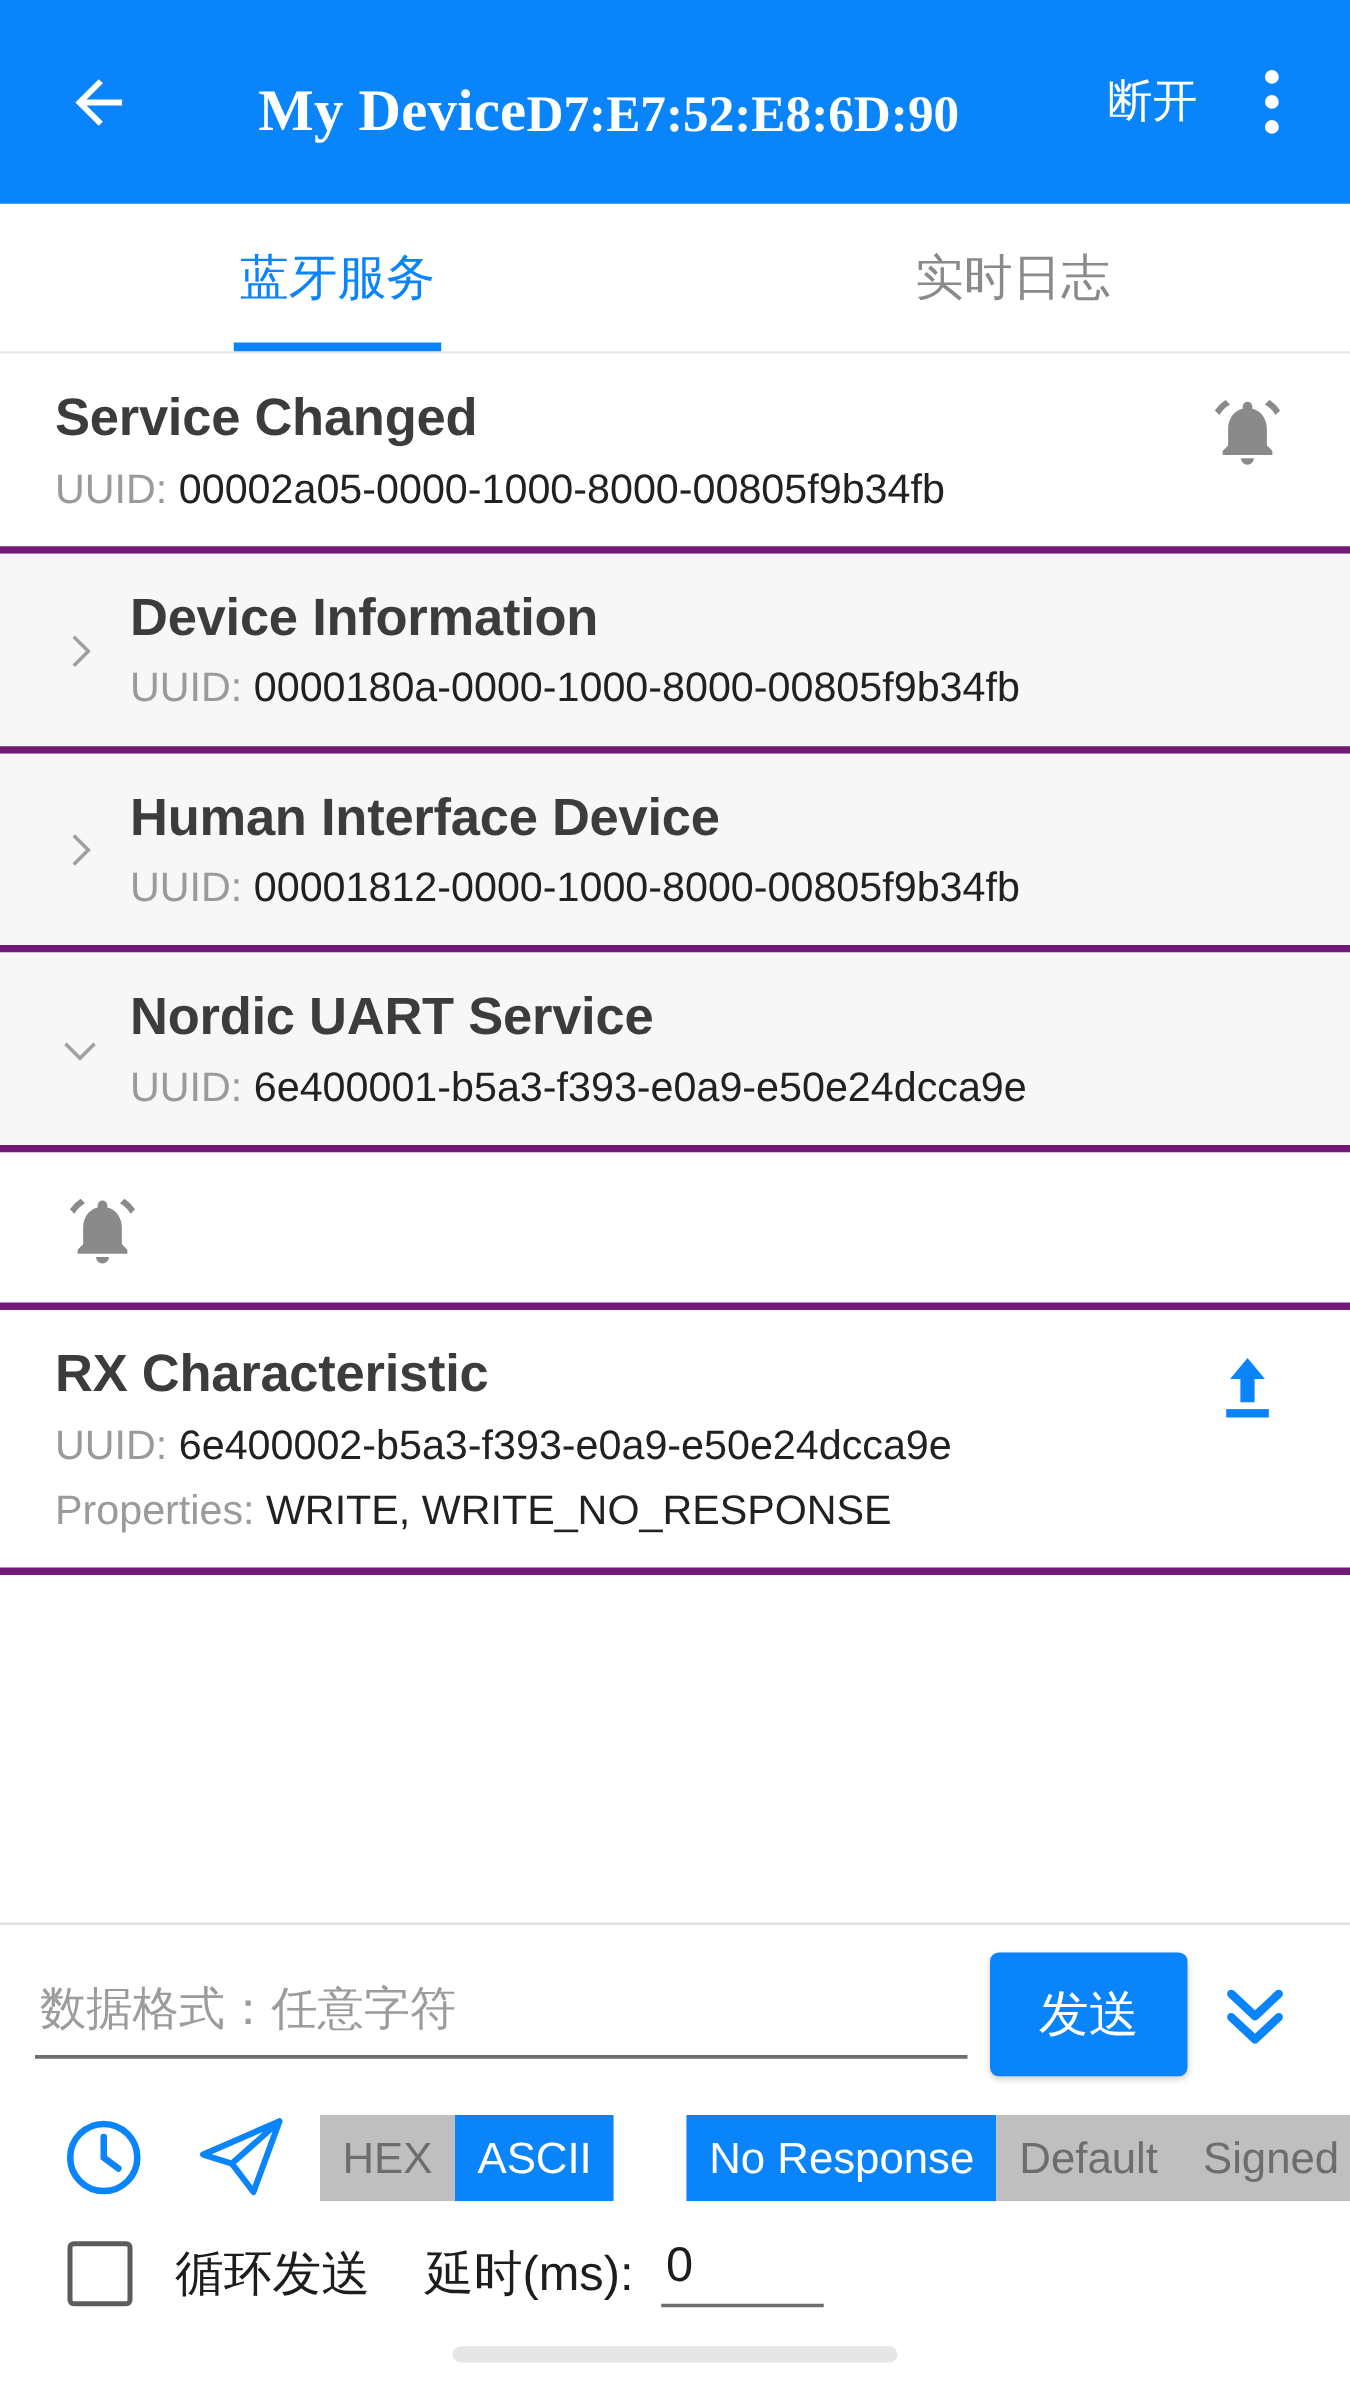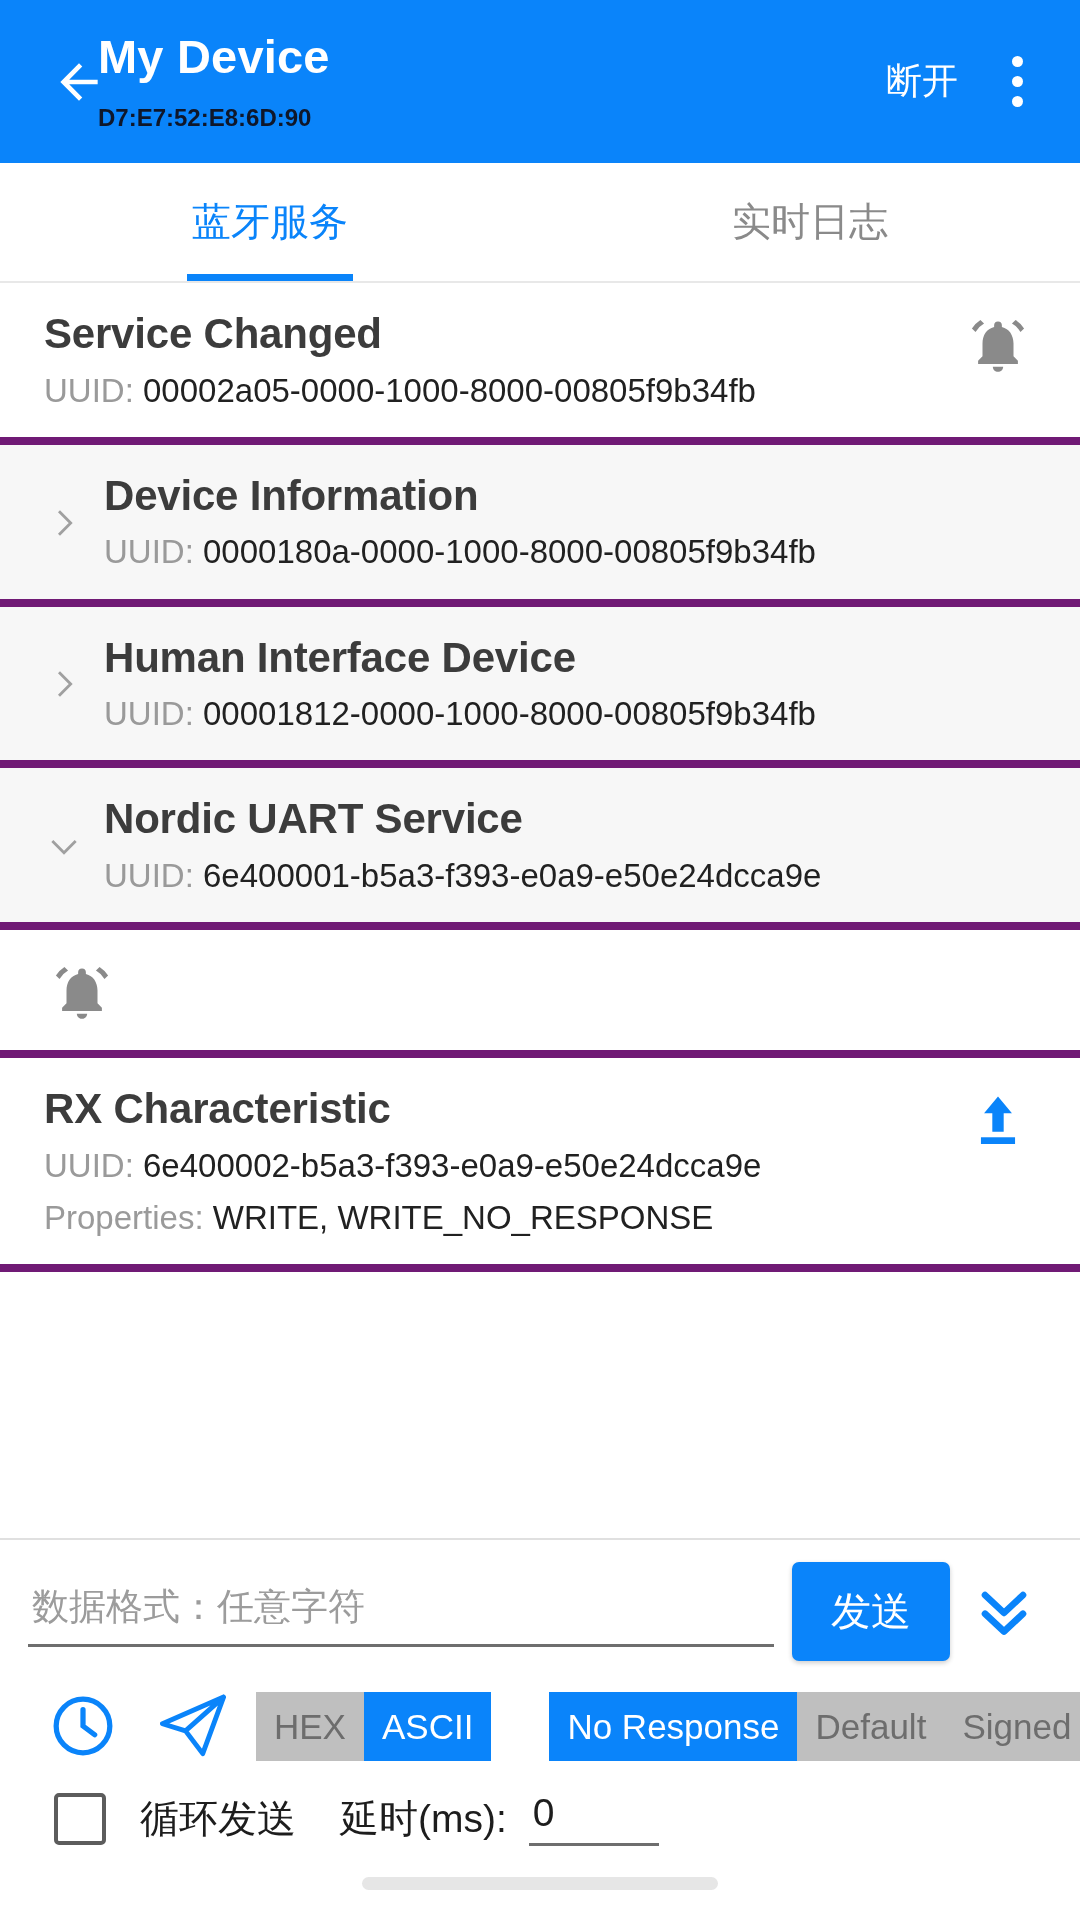--- a/index.html
+++ b/index.html
@@ -21,35 +21,36 @@
     padding: 0 26px 0 40px;
     position: relative;
   }
   .back-btn {
     width: 78px; height: 78px;
     display: flex; align-items: center; justify-content: center;
     flex: 0 0 78px;
   }
   .title-block {
     flex: 1 1 auto;
-    display: flex; flex-direction: column;
-    align-items: flex-start; justify-content: center;
+    display: flex; 
+    align-items: flex-end; justify-content: center;
     margin-left: -20px;
+    font-family: Liberation Serif, serif;
   }
   .dev-title {
     color: #ffffff;
     font-size: 47px;
     font-weight: bold;
     line-height: 1.16;
     letter-spacing: .2px;
     white-space: nowrap;
   }
   .dev-mac {
-    color: #0f172a;
-    font-size: 24px;
+    color: #ffffff;
+    font-size: 41px;
     font-weight: bold;
     line-height: 1.2;
     margin-top: 20px;
     white-space: nowrap;
   }
   .disconnect-btn {
     color: #ffffff;
     font-size: 36px;
     font-weight: normal;
     padding: 14px 10px;
@@ -87,21 +88,21 @@
     position: absolute;
     bottom: 0; left: 50%; transform: translateX(-50%);
     width: 166px; height: 7px;
     background: #0a84fa;
   }
 
   
   .list { flex: 1 1 auto; overflow: hidden; background: #fff; }
   .row {
     padding: 26px 34px 26px 34px;
-    border-bottom: 8px solid #701a75;
+    border-bottom: 6px solid #701a75;
     display: flex;
     align-items: flex-start;
     position: relative;
     background: #ffffff;
   }
   .row.alt { background: #f7f7f7; }
   .chev {
     width: 60px; flex: 0 0 60px;
     display: flex; align-items: center; justify-content: center;
     align-self: center;

